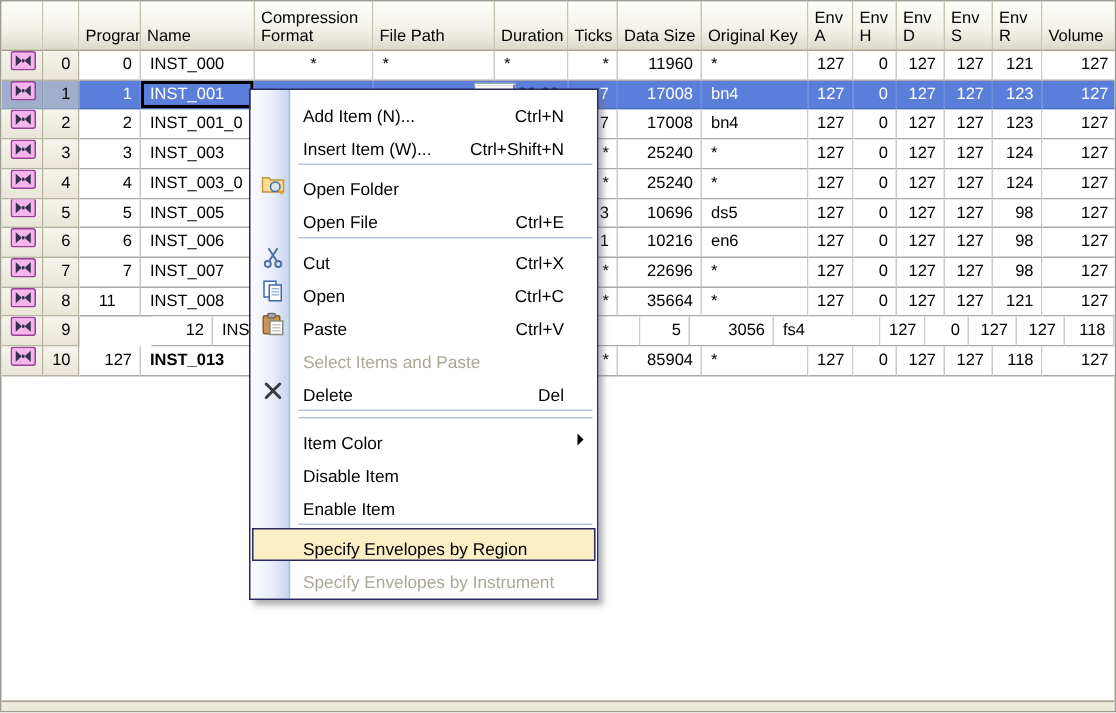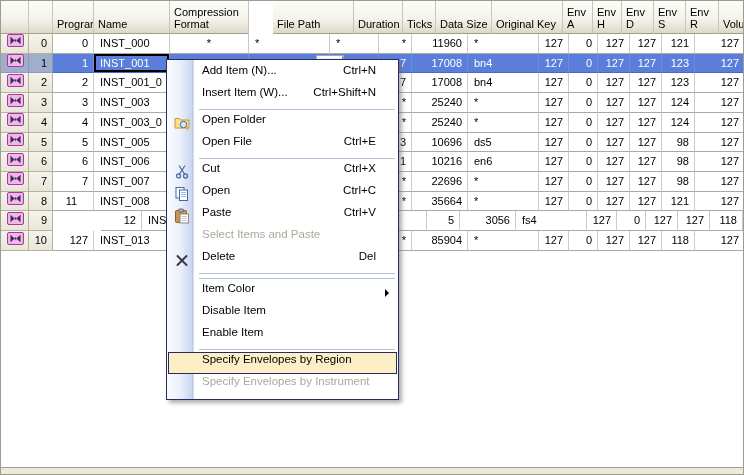--- a/index.html
+++ b/index.html
@@ -47,21 +47,21 @@
     box-shadow:0 0 0 1px #9AA8C8;
   }
   
   .context-menu{
     position:absolute;left:165px;top:58px;width:233px;box-sizing:border-box;
     border:1px solid #2A2A60;padding:3px 1px;z-index:10;font-size:11.5px;
     background:linear-gradient(90deg,#FBFCFE 0px,#E9EFFA 14px,#C9D6F0 25px,#AEBCDB 26px,#FFFFFF 27px);
     box-shadow:3px 3px 4px rgba(110,110,110,.55);
   }
   .menu-item{
-    position:relative;height:22px;display:flex;align-items:flex-start;
+    position:relative;height:22px;display:flex;align-items:flex-end;
     padding-left:33px;padding-right:6px;border:1px solid transparent;box-sizing:border-box;
     cursor:default;
   }
   .menu-item .mi-icon{position:absolute;left:5px;top:2px;width:16px;height:16px;}
   .mi-shortcut{margin-left:auto;padding-right:14px;}
   .menu-item.disabled{color:#ACA899;}
   .menu-item.highlighted{background:#FCEEC5;border-color:#2A2A60;}
   .menu-sep{height:5px;position:relative;}
   .menu-sep::after{content:"";position:absolute;left:31px;right:2px;top:2px;height:1px;background:#B6C1DB;}
   .mi-arrow{
@@ -81,21 +81,21 @@
       <div class="hcell" style="width: 41px;">
         <div>Program</div>
       </div>
       <div class="hcell" style="width: 76px;">
         <div>Name</div>
       </div>
       <div class="hcell" style="width: 79px;">
         <div>Compression</div>
         <div>Format</div>
       </div>
-      <div class="hcell" style="width: 81px; margin-left: 24px;">
+      <div class="hcell" style="width: 81px;">
         <div>File Path</div>
       </div>
       <div class="hcell" style="width: 49px;">
         <div>Duration</div>
       </div>
       <div class="hcell" style="width: 33px;">
         <div>Ticks</div>
       </div>
       <div class="hcell" style="width: 56px;">
         <div>Data Size</div>
@@ -371,21 +371,21 @@
       <div class="grid-row">
         <div class="cell al cell-icon rowhdr icon-cell" style="width: 28px;">
           <span><svg width="17" height="13" viewBox="0 0 17 13">
               <rect x="0.5" y="0.5" width="16" height="12" rx="1.5" fill="#F4B4EC" stroke="#9A3E9A"></rect>
               <path d="M3.5 2.8 L7.6 6.5 L3.5 10.2 Z M13.5 2.8 L9.4 6.5 L13.5 10.2 Z" fill="#35304E"></path>
               <rect x="7.7" y="5.4" width="1.6" height="2.2" fill="#35304E"></rect>
             </svg></span>
         </div>
         <div class="cell ar cell-index rowhdr" style="width: 24px;">10</div>
         <div class="cell ar cell-program" style="width: 41px;">127</div>
-        <div class="cell al cell-name" style="width: 76px;">INST_013</div>
+        <div class="cell al cell-name" style="width: 76px; font-weight: bold;">INST_013</div>
         <div class="cell ac cell-compression" style="width: 79px;"></div>
         <div class="cell al cell-file_path" style="width: 81px;"></div>
         <div class="cell al cell-duration" style="width: 49px;"></div>
         <div class="cell ar cell-ticks" style="width: 33px;">*</div>
         <div class="cell ar cell-data_size" style="width: 56px;">85904</div>
         <div class="cell al cell-original_key" style="width: 71px;">*</div>
         <div class="cell ar cell-env_a" style="width: 30px;">127</div>
         <div class="cell ar cell-env_h" style="width: 29px;">0</div>
         <div class="cell ar cell-env_d" style="width: 32px;">127</div>
         <div class="cell ar cell-env_s" style="width: 32px;">127</div>

